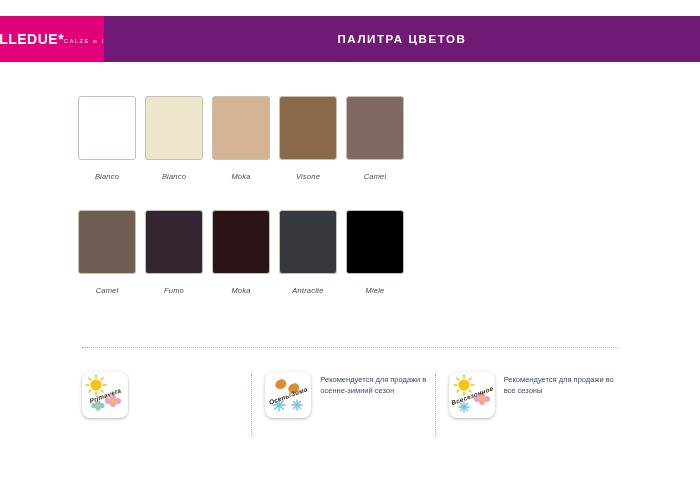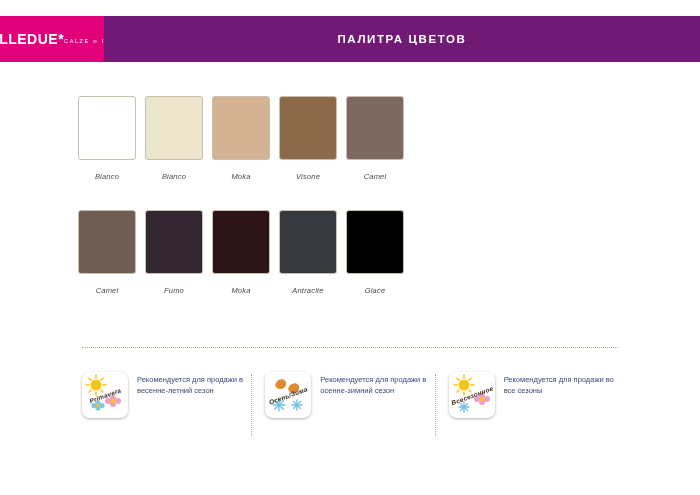--- a/index.html
+++ b/index.html
@@ -220,21 +220,21 @@
     <div class="swatch-cell">
       <div class="chip" style="background: rgb(43, 20, 22);"></div>
       <div class="chip-label">Moka</div>
     </div>
     <div class="swatch-cell">
       <div class="chip" style="background: rgb(53, 56, 60);"></div>
       <div class="chip-label">Antracite</div>
     </div>
     <div class="swatch-cell">
       <div class="chip" style="background: rgb(0, 0, 0);"></div>
-      <div class="chip-label">Glace</div>
+      <div class="chip-label">Miele</div>
     </div>
   </div>
 </div>
 
 <div class="separator"></div>
 
 <div class="legend">
 
   <div class="legend-item">
     <div class="badge">
@@ -258,21 +258,20 @@
           <circle cx="31" cy="29" r="2.2" fill="#f5c518"></circle>
           <circle cx="16" cy="36" r="2.6" fill="#7fc8ea"></circle>
           <circle cx="16" cy="31" r="2.6" fill="#7fc8ea"></circle>
           <circle cx="20" cy="33.5" r="2.6" fill="#7fc8ea"></circle>
           <circle cx="12" cy="33.5" r="2.6" fill="#7fc8ea"></circle>
           <circle cx="16" cy="33.5" r="1.8" fill="#f5c518"></circle>
         </g>
       </svg>
       <div class="badge-text">Primavera</div>
     </div>
-    <div class="legend-text">Рекомендуется для продажи в весенне-летний сезон</div>
   </div>
 
   <div class="legend-item">
     <div class="legend-divider"></div>
     <div class="badge">
       <svg width="46" height="46" viewBox="0 0 46 46">
         <g fill="#e08a2e">
           <path d="M14 8 C18 6 22 9 21 13 C20 17 15 18 12 16 C9 14 10 10 14 8 Z"></path>
           <path d="M27 12 C31 10 35 13 34 17 C33 21 28 22 25 20 C22 18 23 14 27 12 Z"></path>
         </g>

